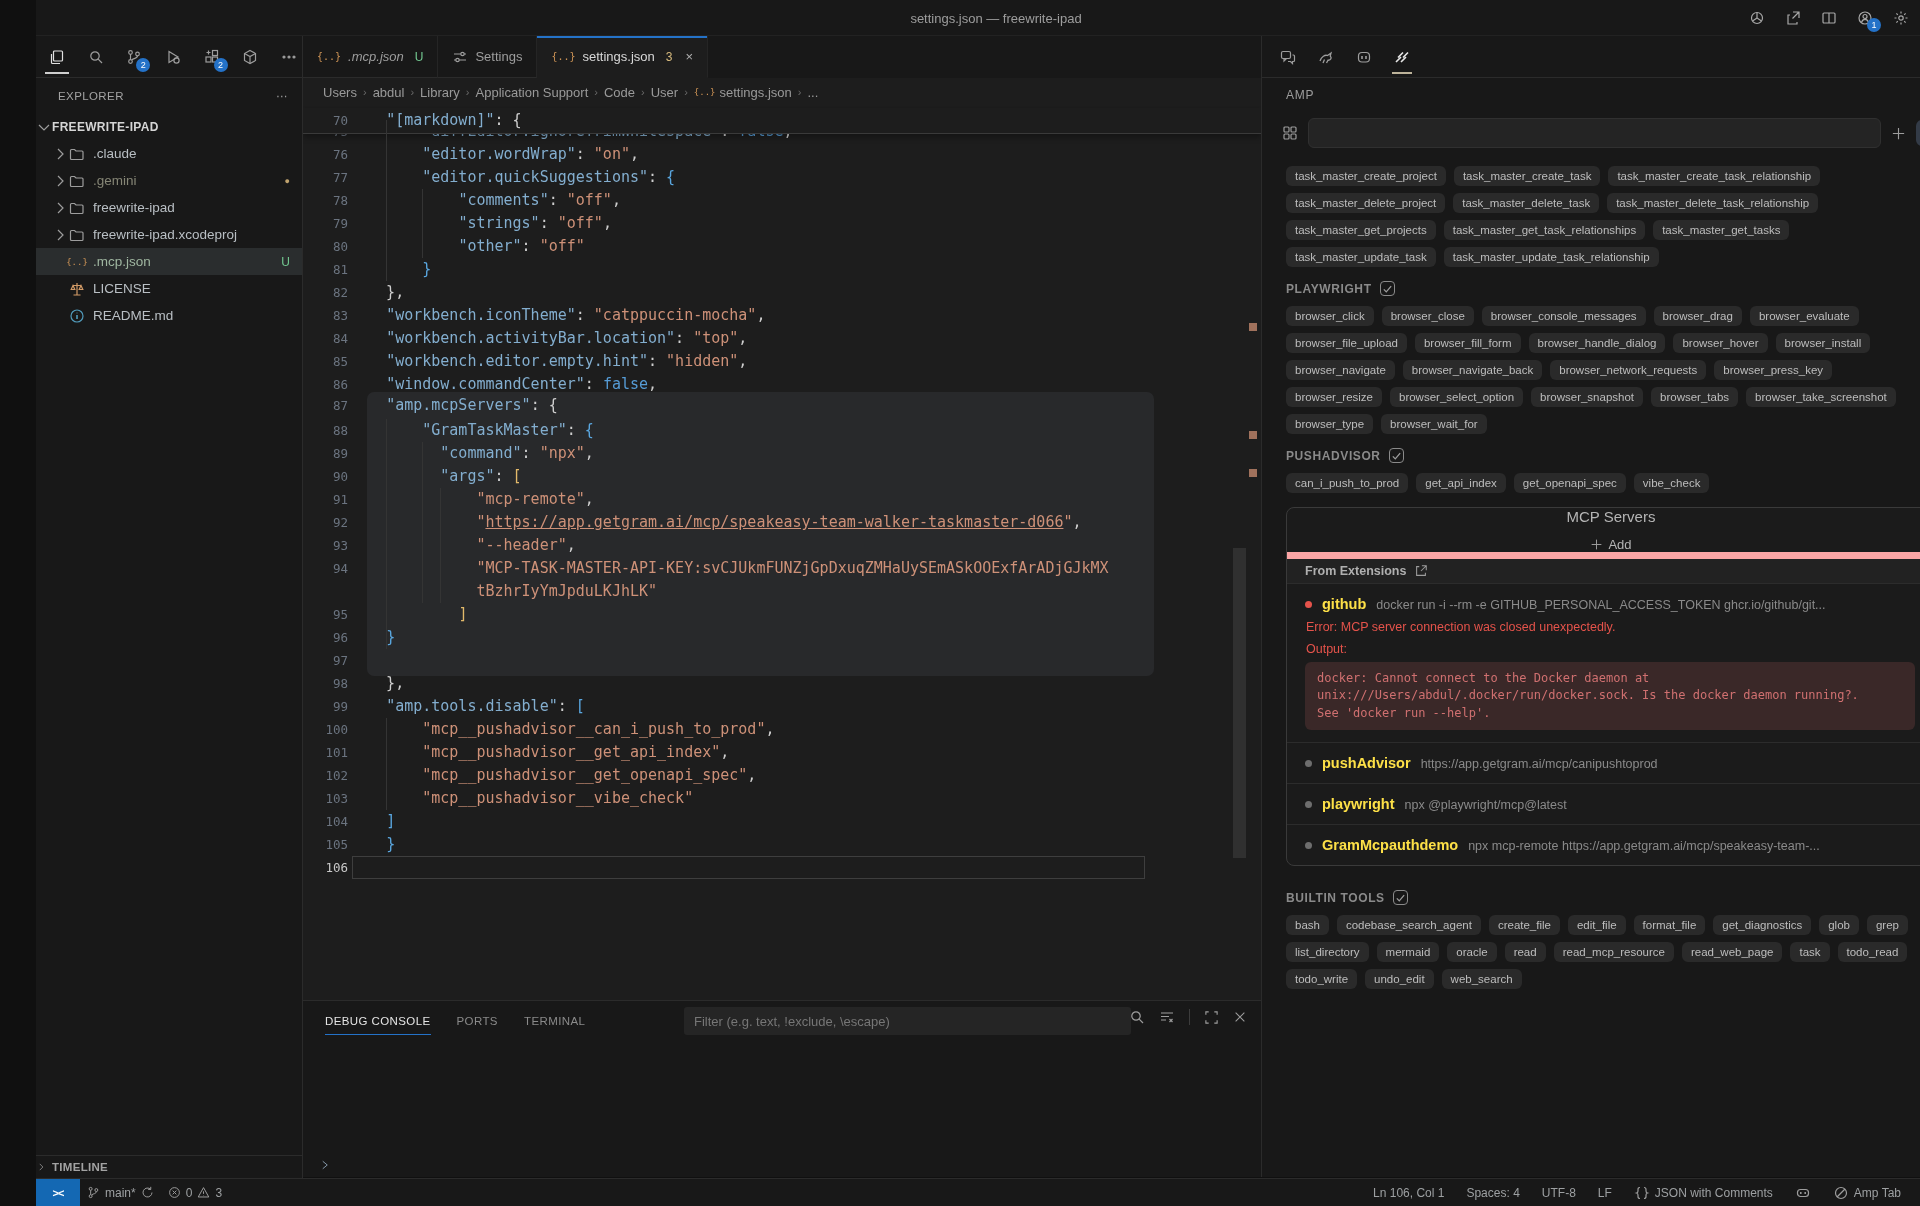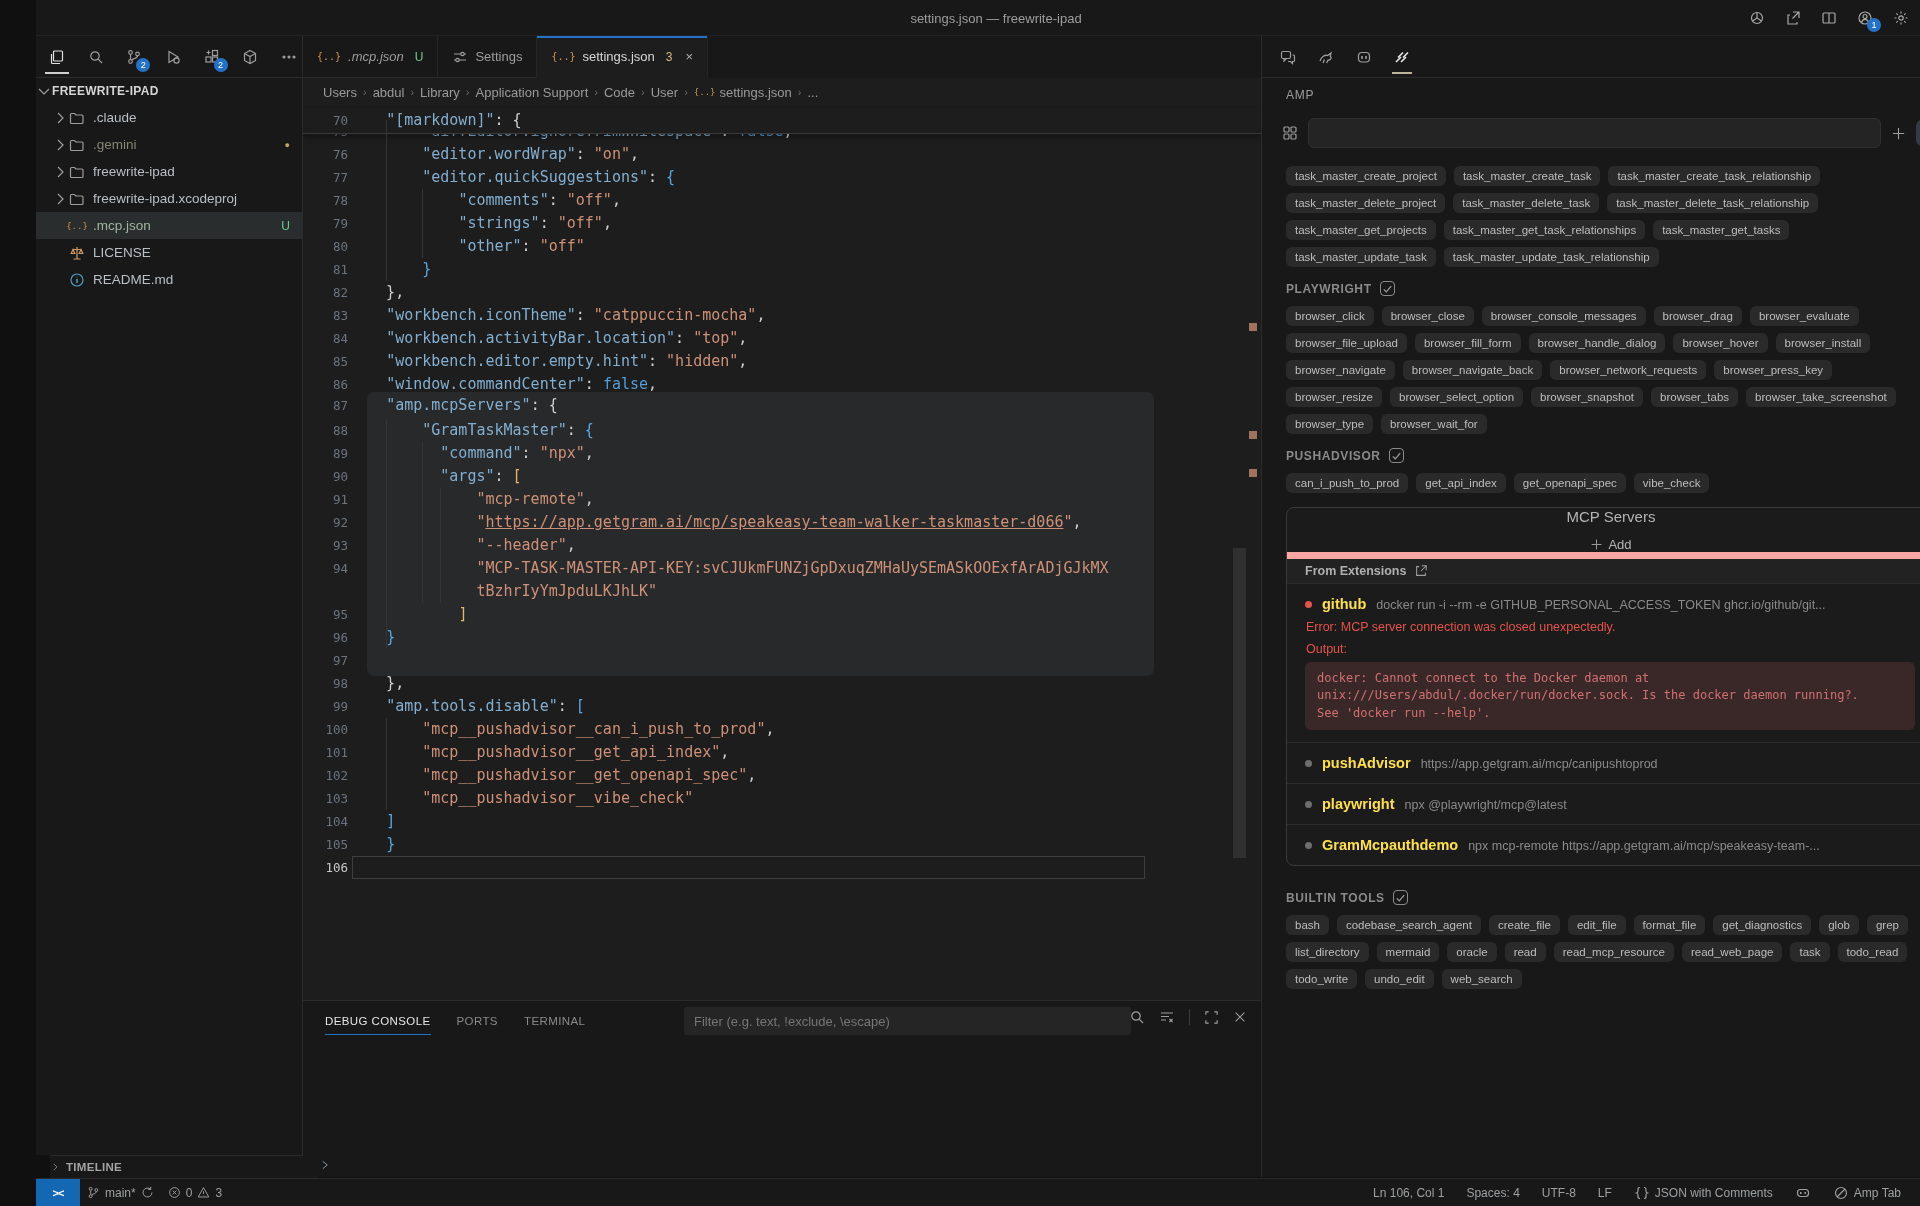--- a/index.html
+++ b/index.html
@@ -52,21 +52,21 @@
   
   #sidebar{left:0;top:78px;width:267px;height:1077px;background:var(--bg);border-right:1px solid var(--border);}
   #explorer-head{display:flex;align-items:center;justify-content:space-between;height:36px;padding:0 14px 0 22px;color:#a3a3a3;font-size:11.5px;letter-spacing:.4px;}
   #tree{font-size:13.5px;}
   .trow{height:27px;display:flex;align-items:center;color:#b9bfc4;position:relative;}
   .trow.selected{background:#2a2d2e;}
   .trow .chev{width:16px;display:flex;justify-content:center;color:#9d9d9d;}
   .trow .ticon{width:18px;display:flex;justify-content:center;margin-right:7px;}
   .trow .glabel{position:absolute;right:12px;font-size:12px;}
   .root-row{height:26px;display:flex;align-items:center;font-weight:bold;font-size:12px;color:#d5d5d5;letter-spacing:.3px;}
-  #timeline{left:14px;top:1155px;width:267px;height:23px;background:var(--bg);border-top:1px solid var(--border);border-right:1px solid var(--border);display:flex;align-items:center;gap:6px;color:#a3a3a3;font-size:11.5px;font-weight:bold;letter-spacing:.3px;}
+  #timeline{left:0;top:1155px;width:267px;height:23px;background:var(--bg);border-top:1px solid var(--border);border-right:1px solid var(--border);display:flex;align-items:center;gap:6px;color:#a3a3a3;font-size:11.5px;font-weight:bold;letter-spacing:.3px;}
 
   
   #editor{left:267px;top:78px;width:958px;height:922px;background:var(--edbg);}
   #breadcrumb{height:28px;display:flex;align-items:center;gap:4px;padding-left:20px;color:#9a9a9a;font-size:13px;}
   #breadcrumb .sep{color:#6a6a6a;font-size:11px;margin:0 2px;}
   #breadcrumb .json-ico{color:#cd9355;font-size:9px;font-family:"DejaVu Sans Mono",monospace;}
   #code-area{position:absolute;left:0;top:28px;width:958px;height:894px;overflow:hidden;}
   .cline{position:absolute;left:0;width:958px;height:23px;font-family:"DejaVu Sans Mono",monospace;font-size:15px;line-height:23px;white-space:pre;}
   .cline .ln{position:absolute;left:0;width:45px;text-align:right;color:#6b7480;font-size:12.5px;}
   .cline .ct{position:absolute;left:47px;}
@@ -269,20 +269,24 @@
       </div>
       <div class="rp-ico active">
         <svg width="16" height="16" viewBox="0 0 16 16" fill="none" stroke="currentColor" stroke-width="1.2">
           <path d="M2 13l5-5M4 8.5L9 3.5M7 13l5-5M9 8.5l5-5" stroke-width="1.6"></path>
         </svg>
       </div>
     </div>
 </div>
 
 <div id="sidebar" class="abs">
+  <div id="explorer-head">
+    <span>EXPLORER</span>
+    <span class="ico">⋯</span>
+  </div>
   <div id="tree">
       <div class="root-row">
         <span class="chev ico">
           <svg width="16" height="16" viewBox="0 0 16 16" fill="none" stroke="currentColor" stroke-width="1.2">
             <path d="M3 6l5 5 5-5"></path>
           </svg>
         </span>
         <span>FREEWRITE-IPAD</span>
       </div>
       <div class="trow" style="padding-left: 16px;">

